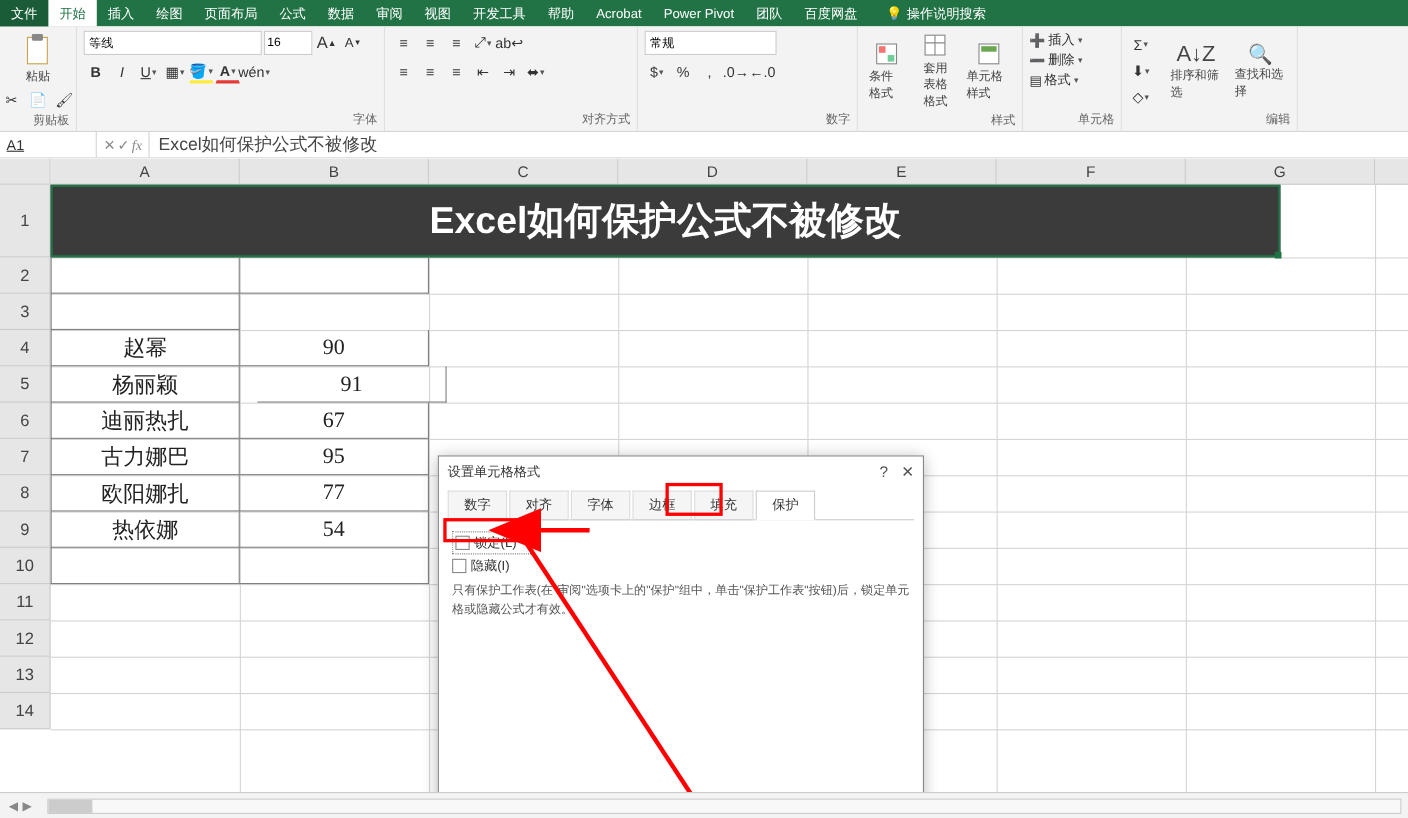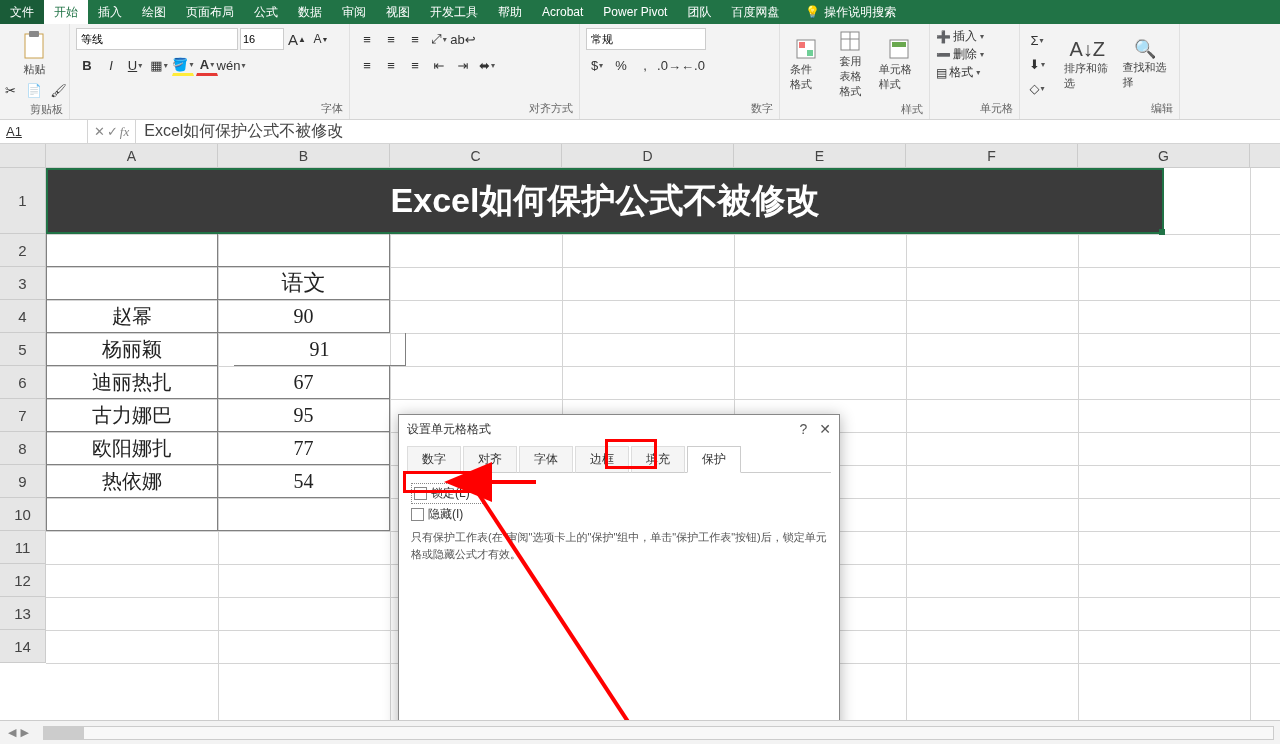--- a/index.html
+++ b/index.html
@@ -304,21 +304,20 @@
       <div class="gridline-h" style="top: 429px;"></div>
       <div class="gridline-h" style="top: 462px;"></div>
       <div class="gridline-h" style="top: 495px;"></div>
       <div class="merged-title">Excel如何保护公式不被修改</div>
       <div class="sel-box" style="left: 0px; top: 0px; width: 1118px; height: 66px;">
         <div class="sel-handle"></div>
       </div>
       <div class="data-cell first-col" style="left: 0px; top: 66px; width: 172px; height: 33px;"></div>
       <div class="data-cell" style="left: 172px; top: 66px; width: 172px; height: 33px;"></div>
       <div class="data-cell header first-col" style="left: 0px; top: 99px; width: 172px; height: 33px;"></div>
-      <div class="data-cell header" style="left: 172px; top: 99px; width: 172px; height: 33px;">语文</div>
       <div class="data-cell first-col" style="left: 0px; top: 132px; width: 172px; height: 33px;">赵幂</div>
       <div class="data-cell" style="left: 172px; top: 132px; width: 172px; height: 33px;">90</div>
       <div class="data-cell first-col" style="left: 0px; top: 165px; width: 172px; height: 33px;">杨丽颖</div>
       <div class="data-cell" style="left: 188px; top: 165px; width: 172px; height: 33px;">91</div>
       <div class="data-cell first-col" style="left: 0px; top: 198px; width: 172px; height: 33px;">迪丽热扎</div>
       <div class="data-cell" style="left: 172px; top: 198px; width: 172px; height: 33px;">67</div>
       <div class="data-cell first-col" style="left: 0px; top: 231px; width: 172px; height: 33px;">古力娜巴</div>
       <div class="data-cell" style="left: 172px; top: 231px; width: 172px; height: 33px;">95</div>
       <div class="data-cell first-col" style="left: 0px; top: 264px; width: 172px; height: 33px;">欧阳娜扎</div>
       <div class="data-cell" style="left: 172px; top: 264px; width: 172px; height: 33px;">77</div>

